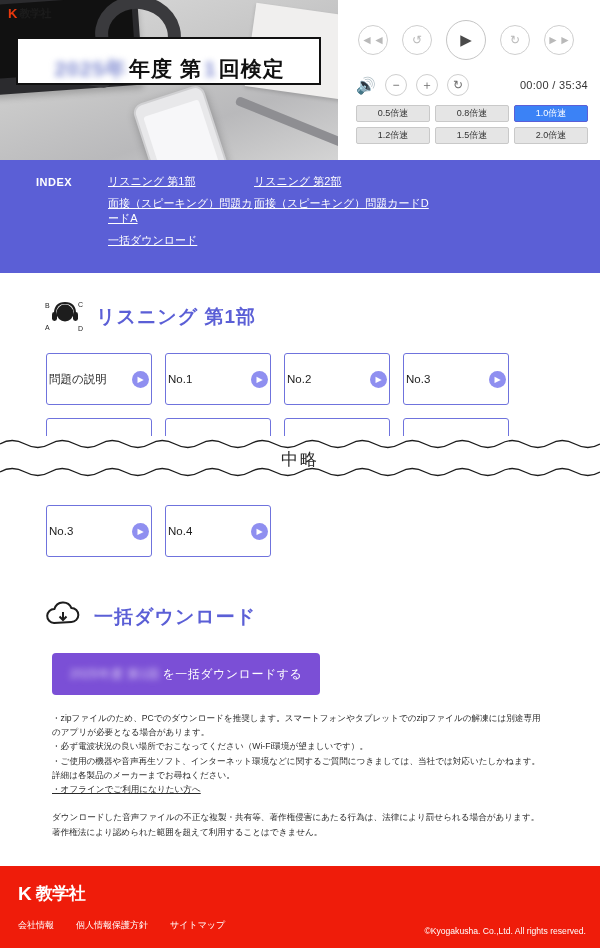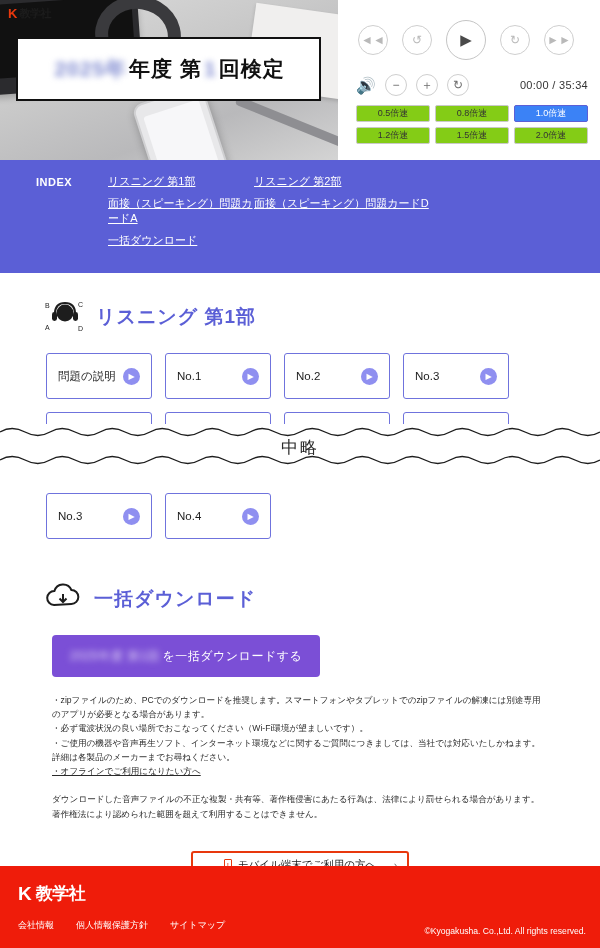--- a/index.html
+++ b/index.html
@@ -102,25 +102,25 @@
   .logo-text {
     color: #1c1c1c;
     font-size: 11px;
     font-weight: bold;
     letter-spacing: -0.5px;
   }
 
   .title-plate {
     position: absolute;
     left: 16px; top: 37px;
-    width: 305px; height: 64px;
+    width: 305px; height: 48px;
     background: #ffffff;
     border: 2px solid #111;
     display: flex;
-    align-items: center;
+    align-items: flex-end;
     justify-content: center;
     z-index: 4;
   }
   .title-plate .t {
     font-size: 21px;
     font-weight: bold;
     color: #111;
     letter-spacing: 1px;
     display: flex;
     align-items: center;
@@ -191,21 +191,21 @@
     display: grid;
     grid-template-columns: repeat(3, 1fr);
     gap: 5px;
     margin-top: 9px;
     padding-left: 12px;
   }
   .speed {
     height: 17px;
     border: 1px solid #c9c9c9;
     border-radius: 2px;
-    background: #84cc16;
+    background: #e5e5e5;
     color: #333;
     font-size: 9px;
     display: flex; align-items: center; justify-content: center;
   }
   .speed.active {
     background: #3b82f6;
     border-color: #5b5fd6;
     color: #fff;
   }
 
@@ -261,28 +261,28 @@
     color: #5b5fd6;
     letter-spacing: 1px;
   }
   .grid {
     display: grid;
     grid-template-columns: repeat(4, 106px);
     gap: 13px;
     padding: 0 46px;
   }
   .card {
-    height: 46px;
+    height: 52px;
     background: #fff;
     border: 1px solid #6f73dd;
     border-radius: 3px;
     display: flex;
     align-items: center;
     justify-content: space-between;
-    padding: 0 11px;
+    padding: 0 2px;
     font-size: 11.5px;
     color: #1d1d1d;
   }
   .card .play-circle {
     width: 17px; height: 17px;
     border-radius: 50%;
     background: #8f8ff0;
     color: #fff;
     font-size: 8px;
     display: flex; align-items: center; justify-content: center;

